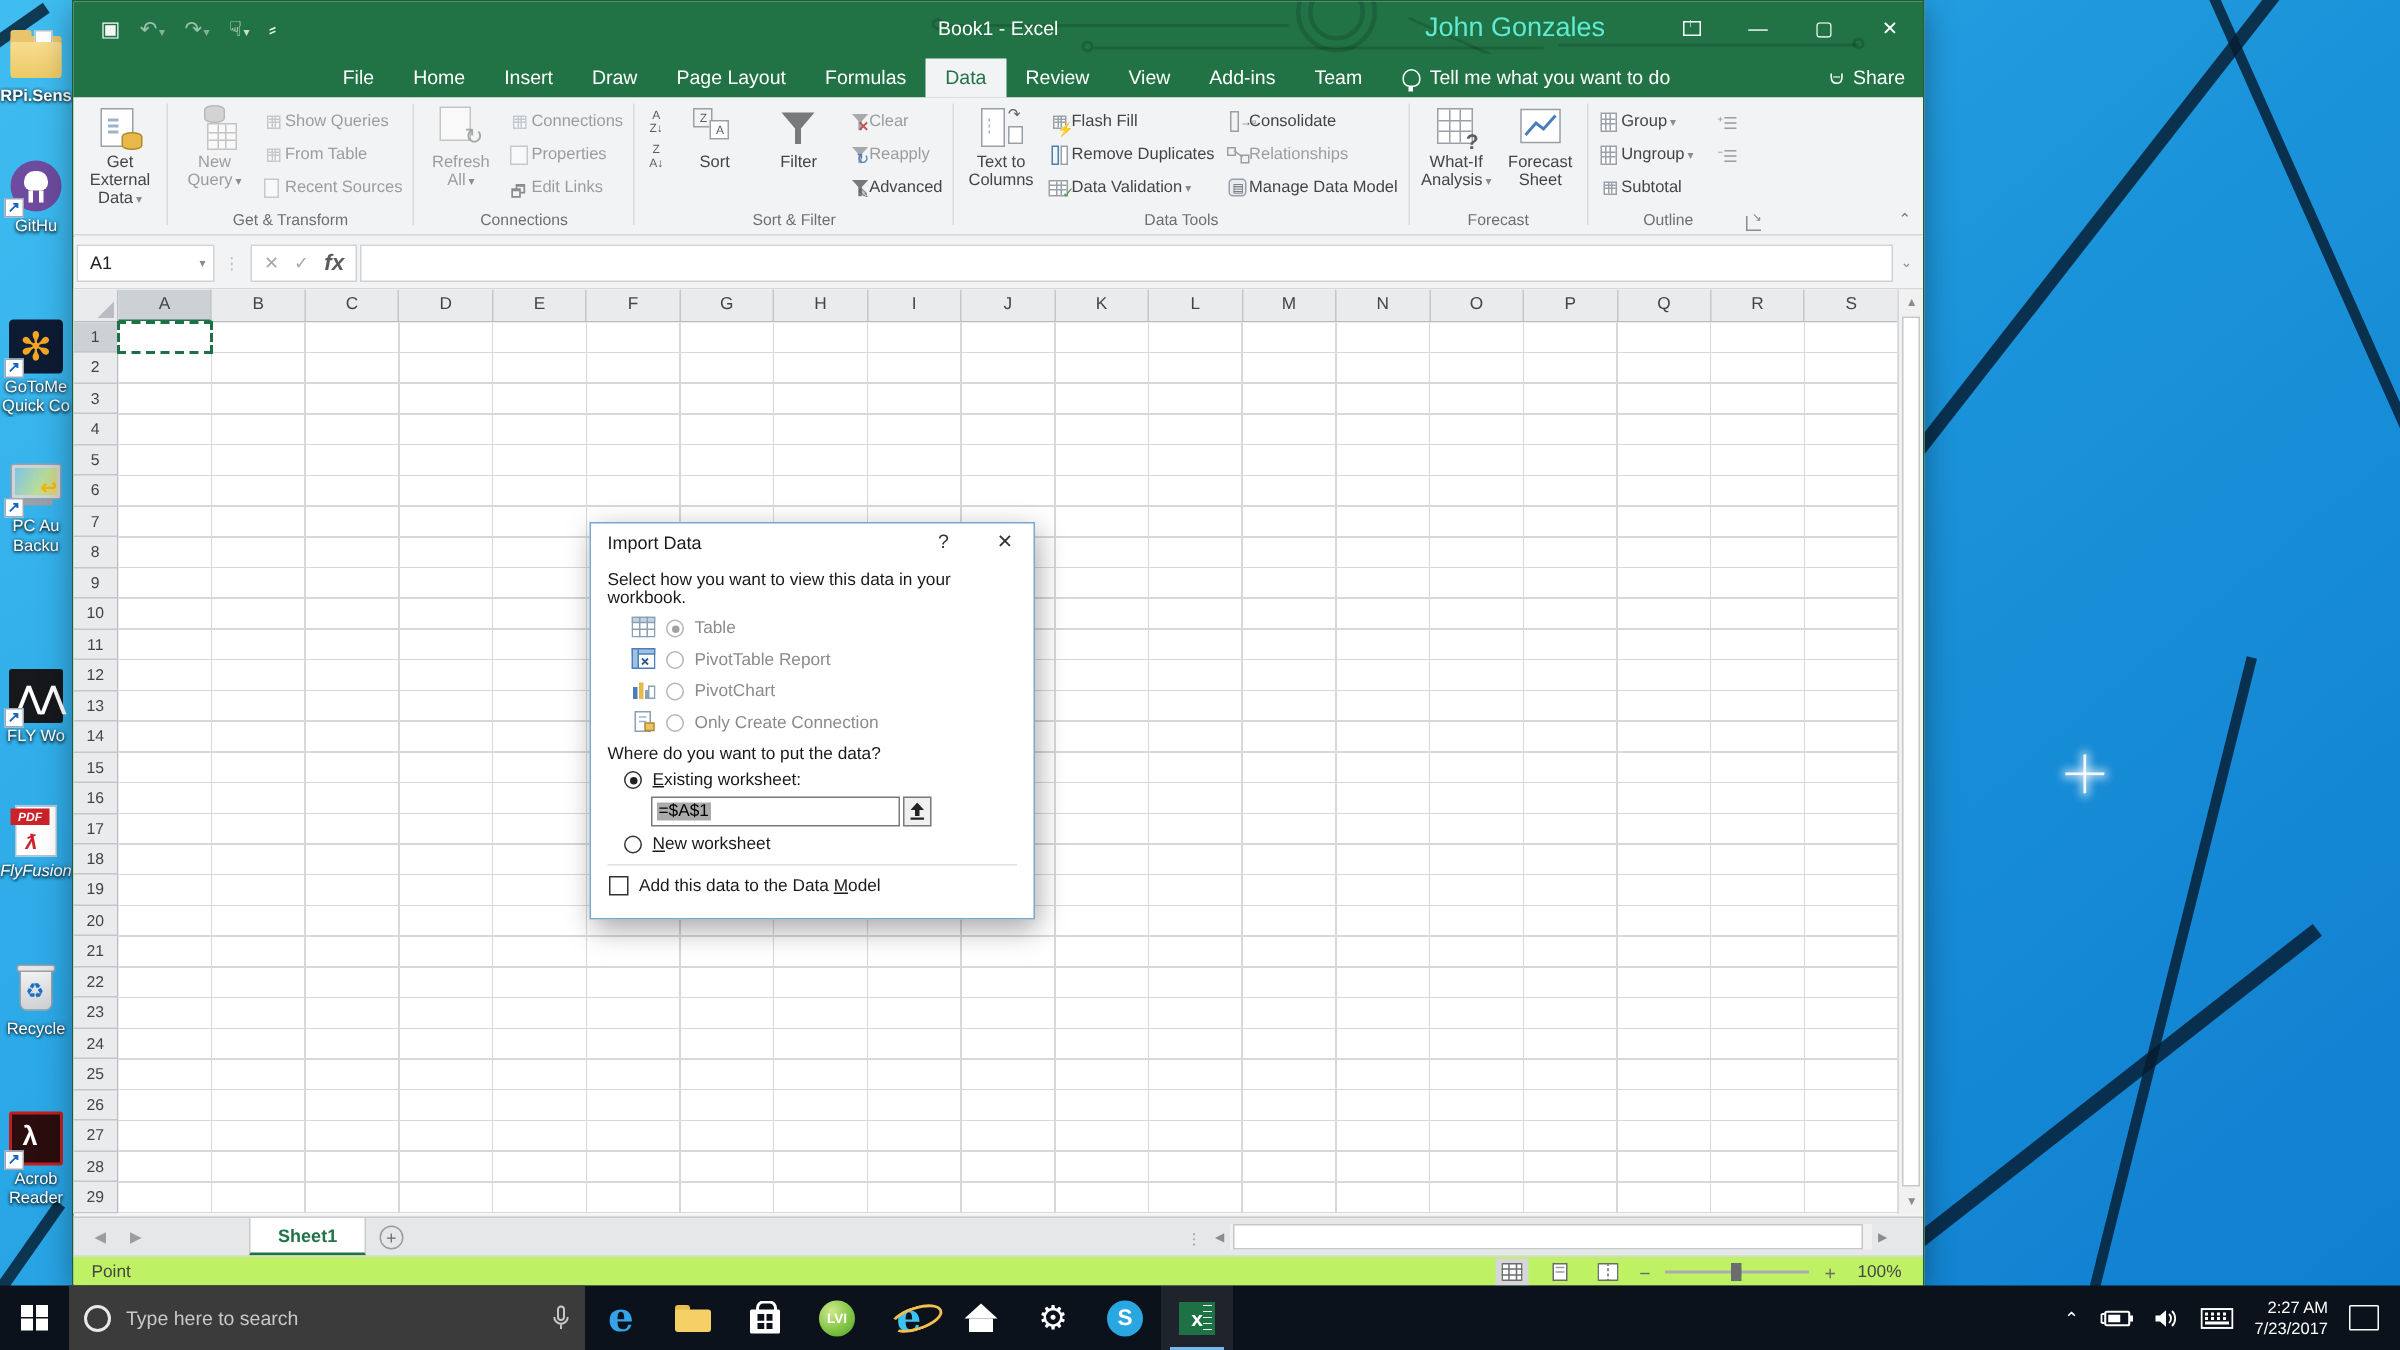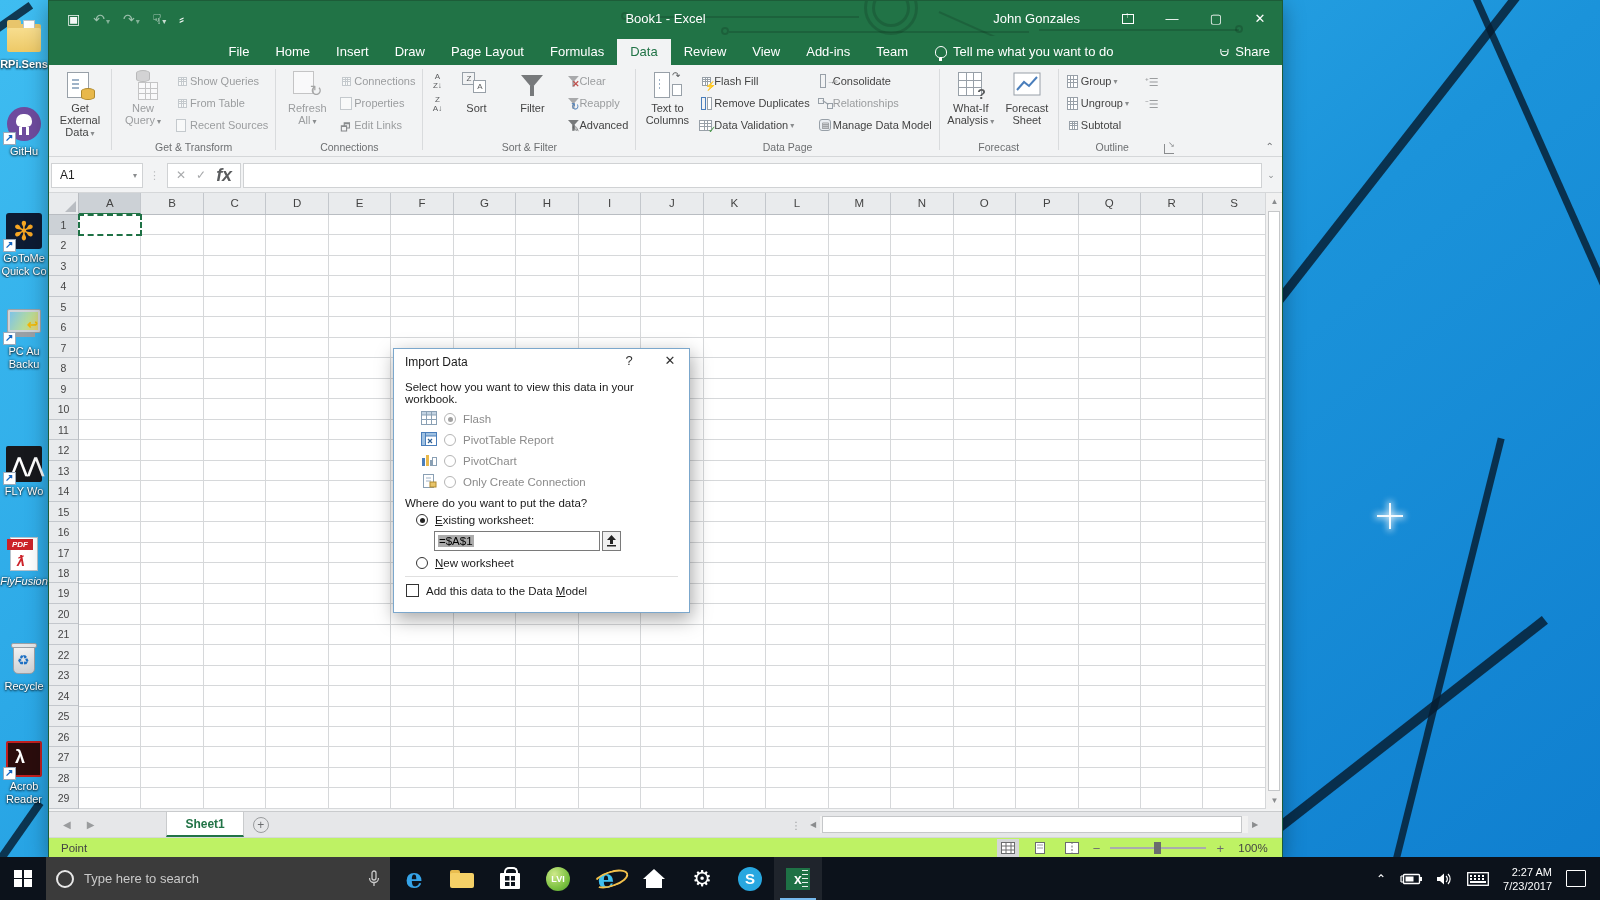--- a/index.html
+++ b/index.html
@@ -30,21 +30,21 @@
   .titlebar { position:absolute; left:0; top:0; right:0; height:35px; background:#217346; color:#fff; overflow:hidden; }
   .circuit { position:absolute; pointer-events:none; }
   .c-line { position:absolute; height:2px; background:rgba(0,0,0,.14); }
   .c-node { position:absolute; width:8px; height:8px; border:2px solid rgba(0,0,0,.16); border-radius:50%; }
   .c-big { position:absolute; border:3px solid rgba(0,0,0,.14); border-radius:50%; }
   .qat { position:absolute; left:18px; top:0; height:35px; display:flex; align-items:center; gap:13px; font-size:14px; }
   .qat .qi { color:#fff; opacity:.95; font-size:14px; }
   .qat .dim { opacity:.55; }
   .dd { font-size:8px; opacity:.8; margin-left:1px; }
   .tb-title { position:absolute; left:0; right:0; top:0; height:35px; display:flex; align-items:center; justify-content:center; font-size:13px; color:#fff; pointer-events:none; }
-  .tb-user { position:absolute; right:202px; top:0; height:35px; display:flex; align-items:center; font-size:13px; color:#ffffff; }
+  .tb-user { position:absolute; right:212px; top:0; height:35px; display:flex; align-items:center; font-size:18px; color:#5eead4; }
   .winbtns { position:absolute; right:0; top:0; height:35px; display:flex; }
   .winbtn { width:44px; height:35px; display:flex; align-items:center; justify-content:center; color:#fff; font-size:13px; }
   .winbtn .rbx { width:12px; height:10px; border:1px solid #fff; position:relative; }
   .winbtn .rbx::after { content:"↑"; position:absolute; left:2px; top:-4px; font-size:8px; }
 
   .tabrow { position:absolute; left:0; top:35px; right:0; height:29px; background:#217346; display:flex; align-items:flex-end; color:#fff;justify-content:center; }
   .rtab { padding:5px 13px 6px 13px; font-size:13px; cursor:default; }
   .rtab.active { background:#f2f3f4; color:#217346; }
   .tellme { display:flex; align-items:center; gap:6px; font-size:13px; padding:0 10px 6px 14px; }
   .bulb { width:12px; height:12px; border:1.5px solid #fff; border-radius:50% 50% 40% 40%; position:relative; }
@@ -83,21 +83,21 @@
   .i-funnel { position:absolute; left:4px; top:2px; width:0; height:0; border-left:9px solid transparent; border-right:9px solid transparent; border-top:10px solid #77797b; }
   .i-funnel::after { content:""; position:absolute; left:-2px; top:-2px; width:4px; height:10px; background:#77797b; }
   .gray { filter:grayscale(1); opacity:.55; }
 
   
   .fbar { position:absolute; left:0; top:157px; right:0; height:35px; background:#f2f3f4; display:flex; align-items:center; padding:4px 2px; border-bottom:1px solid #d5d7d9; }
   .namebox { width:92px; height:25px; background:#fff; border:1px solid #d0d2d4; display:flex; align-items:center; font-size:12px; color:#222; padding-left:8px; position:relative; }
   .namebox .nb-dd { position:absolute; right:5px; font-size:8px; color:#8a8c8e; }
   .vdots { color:#b9bbbd; font-size:11px; padding:0 6px; letter-spacing:1px; }
   .fbtns { display:flex; align-items:center; gap:10px; padding:0 8px; color:#a8aaac; font-size:12px; background:#fff; border:1px solid #d0d2d4; height:25px; }
-  .fx { color:#5a5c5e; font-style:italic; font-weight:bold; font-size:18px; }
+  .fx { color:#5a5c5e; font-style:italic; font-weight:bold; font-size:15px; }
   .finput { flex:1; height:25px; background:#fff; border:1px solid #d0d2d4; margin-left:2px; position:relative; }
   .fexp { width:18px; text-align:center; color:#8a8c8e; font-size:9px; }
 
   
   .grid { position:absolute; left:0; top:192px; width:1217px; height:616px; background:#fff; overflow:hidden; }
   .corner { position:absolute; left:0; top:0; width:30px; height:22px; background:#e9ebed; border-right:1px solid #b9bdc2; border-bottom:1px solid #b9bdc2; }
   .corner::after { content:""; position:absolute; right:2px; bottom:2px; border-left:11px solid transparent; border-bottom:11px solid #b9bdc2; }
   .colheads { position:absolute; left:30px; top:0; right:0; height:22px; display:flex; background:#e9ebed; border-bottom:1px solid #b9bdc2; }
   .col-h { flex:0 0 62.47px; border-right:1px solid #c3c7cc; text-align:center; font-size:11.5px; color:#444; line-height:21px; }
   .col-h.sel { background:#ccd1d6; border-bottom:1px solid #217346; }
@@ -538,21 +538,21 @@
             </div>
           <div class="smallbtn">
               <span class="sicon">
                 <span style="position:absolute;left:1px;top:1px;width:12px;height:12px;border:1px solid #98a0a8;border-radius:3px;background:#e9edf2;"></span>
                 <span style="position:absolute;left:4px;top:3px;font-size:8px;color:#5a5c5e;">▤</span>
               </span>
               <span>Manage Data Model</span>
             </div>
         </div>
       </div>
-      <div class="glabel">Data Page</div>
+      <div class="glabel">Data Tools</div>
     </div>
     <div class="rdiv"></div>
 
     <div class="rgroup">
       <div class="content">
         <div class="bigbtn">
           <span class="bicon">
               <span class="i-grid" style="inset:2px 4px 4px 2px;"></span>
               <span style="position:absolute;right:0;bottom:-2px;color:#5a5c5e;font-weight:bold;font-size:14px;">?</span>
             </span>
@@ -762,21 +762,21 @@
         <span class="oicon">
           <svg width="16" height="14" viewBox="0 0 16 14">
               <rect x="0.5" y="0.5" width="15" height="13" fill="#fff" stroke="#8aa0b4"></rect>
               <rect x="0.5" y="0.5" width="15" height="3.5" fill="#c3d3e2" stroke="#8aa0b4"></rect>
               <line x1="5.5" y1="0" x2="5.5" y2="14" stroke="#8aa0b4"></line>
               <line x1="10.5" y1="0" x2="10.5" y2="14" stroke="#8aa0b4"></line>
               <line x1="0" y1="8.5" x2="16" y2="8.5" stroke="#8aa0b4"></line>
             </svg>
         </span>
         <span class="radio sel"></span>
-        <span>Flash</span>
+        <span>Table</span>
       </div>
       <div class="opt">
         <span class="oicon">
           <svg width="16" height="14" viewBox="0 0 16 14">
               <rect x="0.5" y="0.5" width="15" height="13" fill="#fff" stroke="#4a7ebb"></rect>
               <rect x="0.5" y="0.5" width="15" height="3.5" fill="#9fc1e2" stroke="#4a7ebb"></rect>
               <rect x="0.5" y="0.5" width="4" height="13" fill="#9fc1e2" stroke="#4a7ebb"></rect>
               <path d="M7 7 l4 4 M11 7 l-4 4" stroke="#2e5f94" stroke-width="1.2"></path>
             </svg>
         </span>

